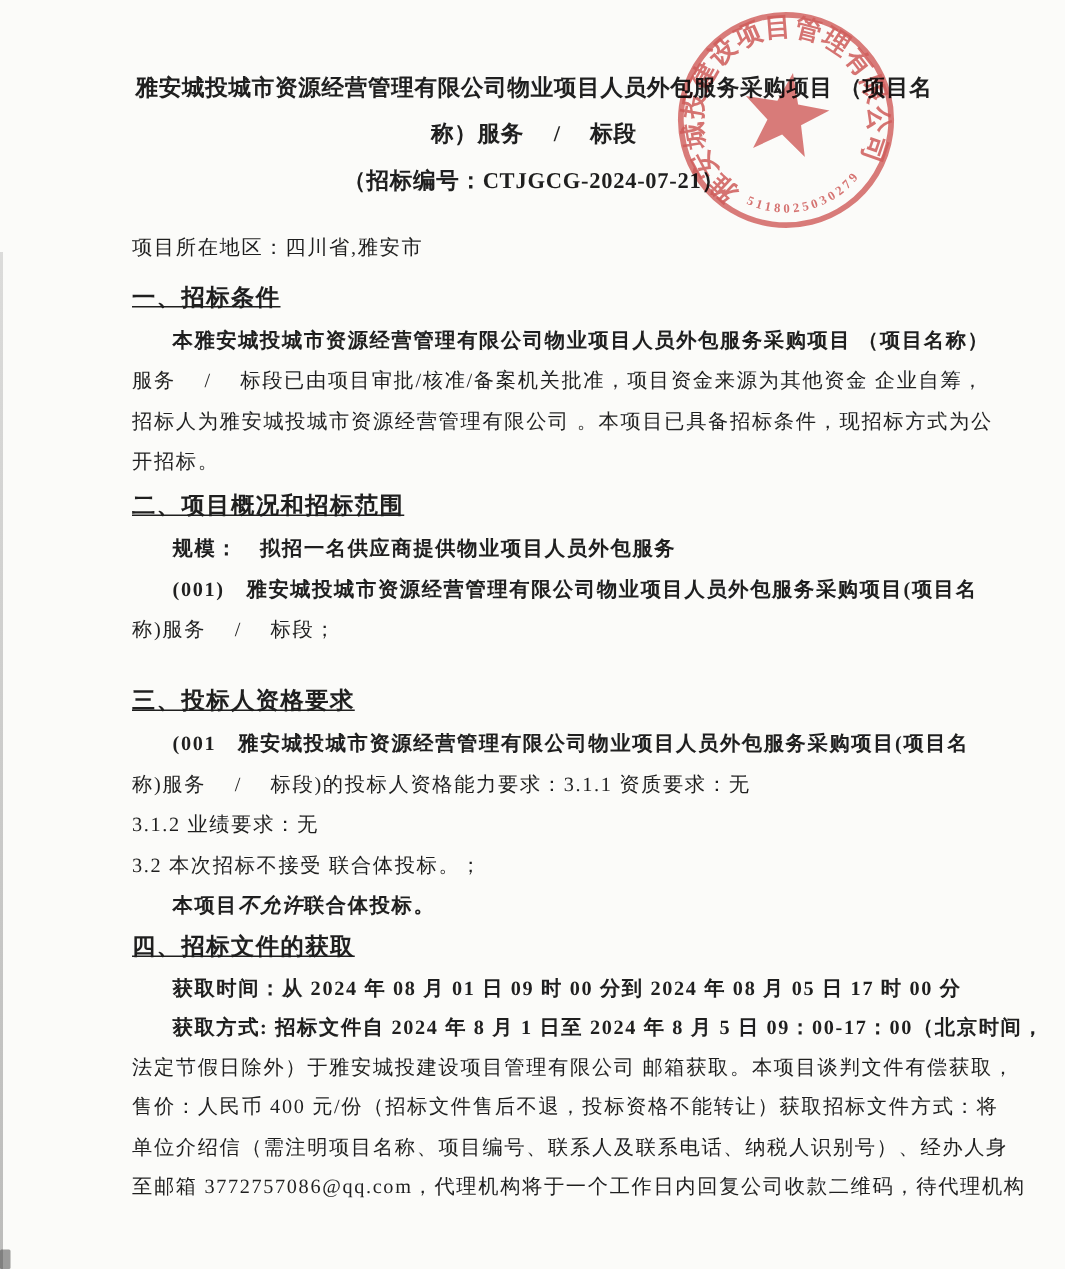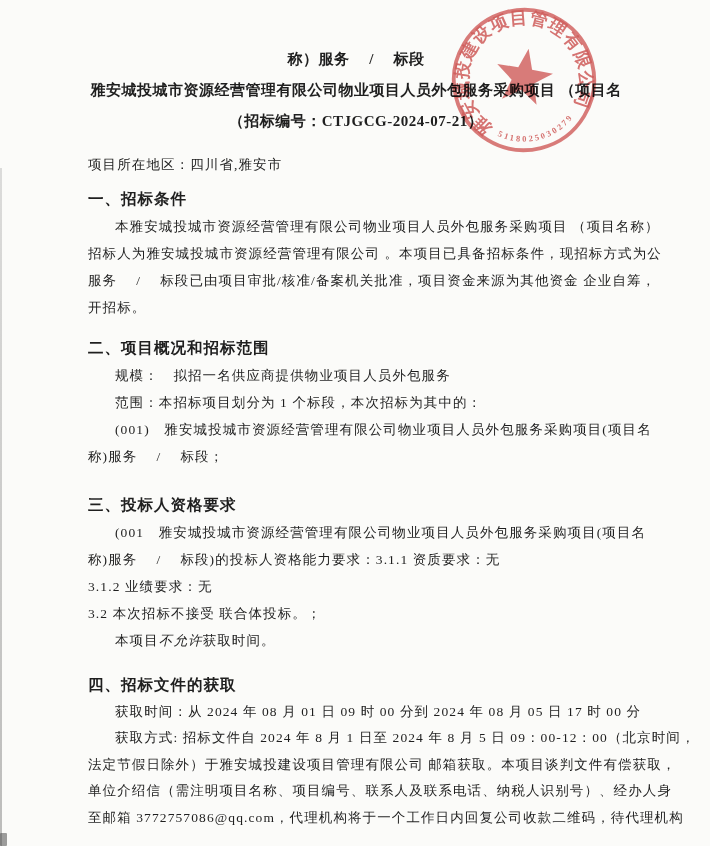--- a/index.html
+++ b/index.html
@@ -24,34 +24,35 @@
     line-height:31px;
     letter-spacing:0.5px;
   }
   
   .line {
     font-size:13.5px;
     line-height:27px;
     letter-spacing:1.1px;
     white-space:nowrap;
   }
-  .indent { padding-left:27px; }
+  .indent { padding-left:27px;font-weight:bold; }
   .location-line { margin-top:14px; }
   
   .heading {
     font-family:"Liberation Sans", sans-serif;
     font-weight:700;
     font-size:15.5px;
     line-height:29px;
     letter-spacing:1px;
+    text-decoration:underline;
   }
   .h1 { margin-top:6px; }
-  .h2 { margin-top:12px; }
+  .h2 { margin-top:2px; }
   .h3 { margin-top:20px; }
-  .h4 { margin-top:16px; }
+  .h4 { margin-top:0px; }
   .s4 .line { line-height:26.4px;text-align:right; }
   .italic { font-style:italic; }
   
   .stamp {
     position:absolute;
     left:439px; top:-5px;
     mix-blend-mode:multiply;
     opacity:0.92;
   }
   .stamp text {
@@ -70,59 +71,59 @@
   }
 </style>
 </head>
 <body>
 
 <div class="page">
 
   <div class="content">
 
     <div class="title-block">
+      <div>雅安城投城市资源经营管理有限公司物业项目人员外包服务采购项目 （项目名</div>
       <div>称）服务　 / 　标段</div>
-      <div>雅安城投城市资源经营管理有限公司物业项目人员外包服务采购项目 （项目名</div>
       <div>（招标编号：CTJGCG-2024-07-21）</div>
     </div>
 
     <div class="line location-line">项目所在地区：四川省,雅安市</div>
 
     <div class="heading h1">一、招标条件</div>
     <div class="s1">
       <div class="line indent">本雅安城投城市资源经营管理有限公司物业项目人员外包服务采购项目 （项目名称）</div>
+      <div class="line">服务　 / 　标段已由项目审批/核准/备案机关批准，项目资金来源为其他资金 企业自筹，</div>
       <div class="line">招标人为雅安城投城市资源经营管理有限公司 。本项目已具备招标条件，现招标方式为公</div>
-      <div class="line">服务　 / 　标段已由项目审批/核准/备案机关批准，项目资金来源为其他资金 企业自筹，</div>
       <div class="line">开招标。</div>
     </div>
 
     <div class="heading h2">二、项目概况和招标范围</div>
     <div class="s2">
       <div class="line indent">规模：　拟招一名供应商提供物业项目人员外包服务</div>
-      <div class="line indent">范围：本招标项目划分为 1 个标段，本次招标为其中的：</div>
       <div class="line indent">(001)　雅安城投城市资源经营管理有限公司物业项目人员外包服务采购项目(项目名</div>
       <div class="line">称)服务　 / 　标段；</div>
     </div>
 
     <div class="heading h3">三、投标人资格要求</div>
     <div class="s3">
       <div class="line indent">(001　雅安城投城市资源经营管理有限公司物业项目人员外包服务采购项目(项目名</div>
       <div class="line">称)服务　 / 　标段)的投标人资格能力要求：3.1.1 资质要求：无</div>
       <div class="line">3.1.2 业绩要求：无</div>
       <div class="line">3.2 本次招标不接受 联合体投标。；</div>
       <div class="line indent">
-        <span>本项目</span><span class="italic">不允许</span><span>获取时间。</span>
+        <span>本项目</span><span class="italic">不允许</span><span>联合体投标。</span>
       </div>
     </div>
 
     <div class="heading h4">四、招标文件的获取</div>
     <div class="s4">
       <div class="line indent">获取时间：从 2024 年 08 月 01 日  09 时 00 分到 2024 年 08 月 05 日  17 时 00 分</div>
-      <div class="line indent">获取方式: 招标文件自 2024 年 8 月 1 日至 2024 年 8 月 5 日 09：00-12：00（北京时间，</div>
+      <div class="line indent">获取方式: 招标文件自 2024 年 8 月 1 日至 2024 年 8 月 5 日 09：00-17：00（北京时间，</div>
       <div class="line">法定节假日除外）于雅安城投建设项目管理有限公司 邮箱获取。本项目谈判文件有偿获取，</div>
+      <div class="line">售价：人民币 400 元/份（招标文件售后不退，投标资格不能转让）获取招标文件方式：将</div>
       <div class="line">单位介绍信（需注明项目名称、项目编号、联系人及联系电话、纳税人识别号）、经办人身</div>
       <div class="line">至邮箱 3772757086@qq.com，代理机构将于一个工作日内回复公司收款二维码，待代理机构</div>
     </div>
 
   </div>
 
   <svg class="stamp" width="170" height="170" viewBox="0 0 160 160" aria-hidden="true">
     <g transform="rotate(-14 80 80)">
       <circle cx="80" cy="80" r="66" fill="none" stroke="#cf4f4e" stroke-width="3.6" opacity="0.8"></circle>
       <path id="seal-arc-top" d="M 41.9 116.8 A 53 53 0 1 1 118.1 116.8" fill="none"></path>

